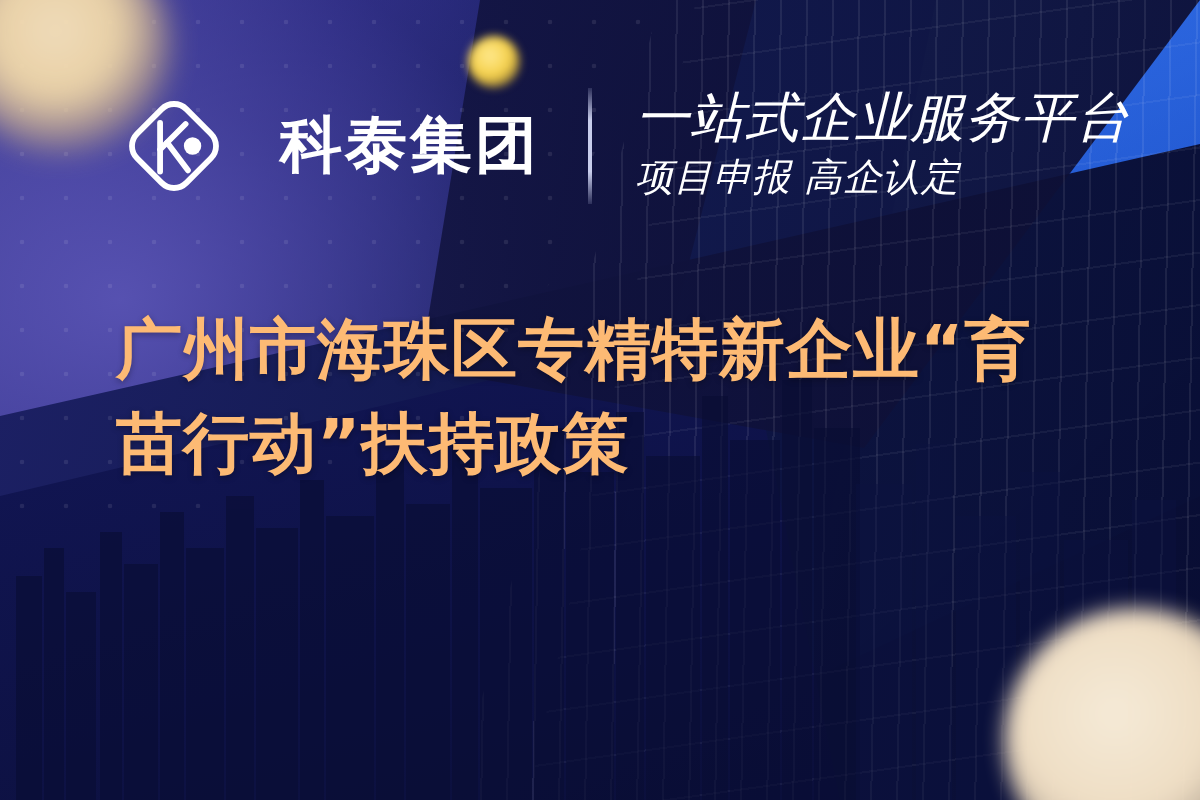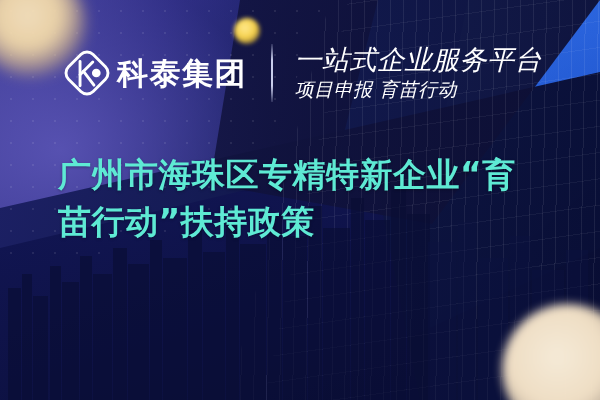--- a/index.html
+++ b/index.html
@@ -141,21 +141,21 @@
     align-items: center;
     gap: 0;
     z-index: 6;
   }
   .logo-mark {
     width: 58px; height: 58px;
     flex: 0 0 auto;
     display: block;
   }
   .logo-words {
-    margin-left: 1px;
+    margin-left: 24px;
     display: flex;
     flex-direction: row;
     align-items: center;
   }
   .logo-cn {
     color: #ffffff;
     font-size: 31px;
     font-weight: bold;
     letter-spacing: 1.5px;
     line-height: 1;
@@ -209,21 +209,21 @@
     white-space: nowrap;
     font-family: "DejaVu Serif", "Liberation Serif", serif;
   }
 
   
   .headline {
     position: absolute;
     left: 58px;
     top: 152px;
     width: 480px;
-    color: #5eead4;
+    color: #fdba74;
     font-size: 33px;
     font-weight: bold;
     line-height: 1.42;
     letter-spacing: 0.5px;
     z-index: 6;
     font-family: "DejaVu Sans", "Liberation Sans", sans-serif;
     text-shadow: 0 1px 3px rgba(0,0,0,0.30);
   }
 </style>
 </head>
@@ -297,19 +297,19 @@
     </svg>
 
     <div class="logo-words">
       <div class="logo-cn">科泰集团</div>
     </div>
 
     <div class="divider"></div>
 
     <div class="tagline-block">
       <div class="tagline-main">一站式企业服务平台</div>
-      <div class="tagline-sub">项目申报 育苗行动</div>
+      <div class="tagline-sub">项目申报 高企认定</div>
     </div>
   </div>
 
   <div class="headline">广州市海珠区专精特新企业“育苗行动”扶持政策</div>
 
 </div>
 
 </body></html>

